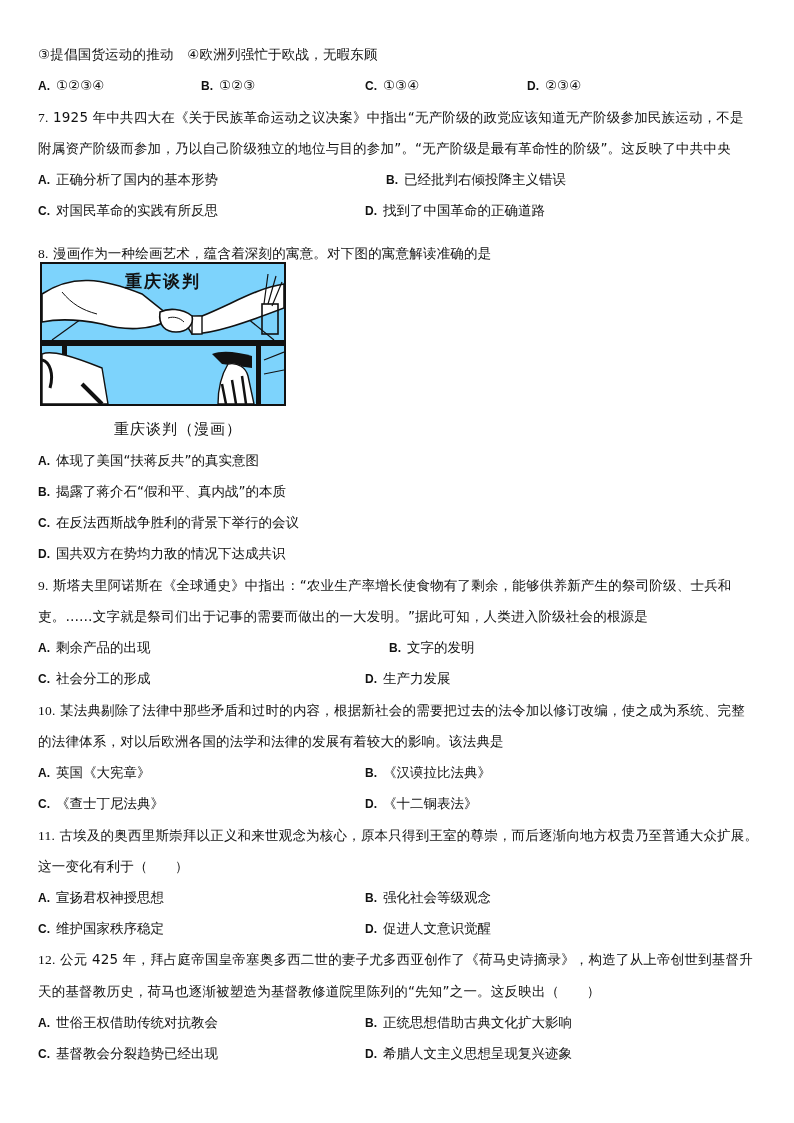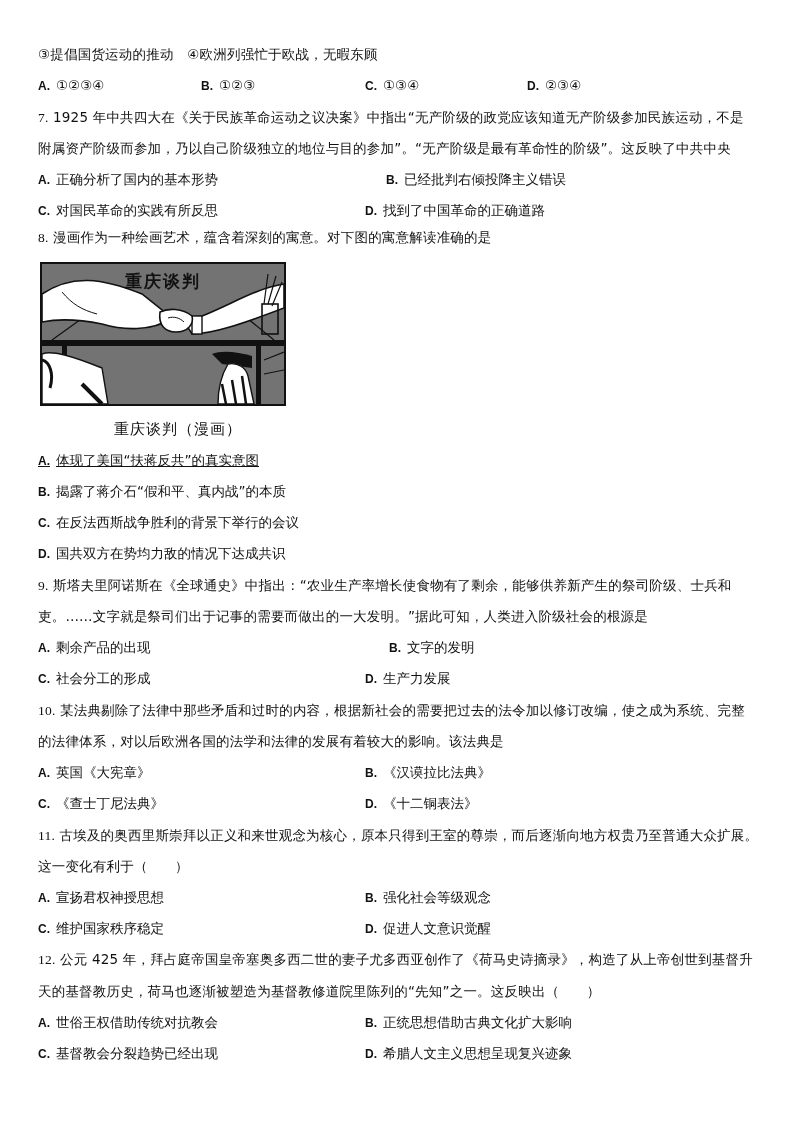--- a/index.html
+++ b/index.html
@@ -40,21 +40,21 @@
       font-size: 13.5px;
     }
     .cartoon {
       position: absolute;
       left: 40px;
       top: 262px;
       width: 246px;
       height: 144px;
       border: 2px solid #111;
       box-sizing: border-box;
-      background: #737373;
+      background: #7dd3fc;
       overflow: hidden;
     }
     .cartoon svg { position: absolute; left: 0; top: 0; }
     .cartoon-title {
       position: absolute;
       left: 0; right: 0;
       top: 6px;
       text-align: center;
       font-family: "DejaVu Serif", "Liberation Serif", serif;
       font-size: 17px;
@@ -81,21 +81,21 @@
 <div class="opt" style="left:365px;top:76px;"><span class="key">C.</span><span>①③④</span></div>
 <div class="opt" style="left:527px;top:76px;"><span class="key">D.</span><span>②③④</span></div>
 
 <div class="line" style="top:108px;"><span class="qnum">7.</span> <span>1925 年中共四大在《关于民族革命运动之议决案》中指出“无产阶级的政党应该知道无产阶级参加民族运动，不是</span></div>
 <div class="line" style="top:139px;">附属资产阶级而参加，乃以自己阶级独立的地位与目的参加”。“无产阶级是最有革命性的阶级”。这反映了中共中央</div>
 <div class="opt" style="left:38px;top:170px;"><span class="key">A.</span><span>正确分析了国内的基本形势</span></div>
 <div class="opt" style="left:365px;top:170px;padding-left:21px;"><span class="key">B.</span><span>已经批判右倾投降主义错误</span></div>
 <div class="opt" style="left:38px;top:201px;"><span class="key">C.</span><span>对国民革命的实践有所反思</span></div>
 <div class="opt" style="left:365px;top:201px;"><span class="key">D.</span><span>找到了中国革命的正确道路</span></div>
 
-<div class="line" style="top:228px;"><span class="qnum">8.</span> <span>漫画作为一种绘画艺术，蕴含着深刻的寓意。对下图的寓意解读准确的是</span></div>
+<div class="line" style="top:244px;"><span class="qnum">8.</span> <span>漫画作为一种绘画艺术，蕴含着深刻的寓意。对下图的寓意解读准确的是</span></div>
 
 <div class="cartoon">
   <svg width="242" height="140" viewBox="0 0 242 140">
 
     <rect x="0" y="76" width="242" height="6" fill="#111"></rect>
     <line x1="10" y1="76" x2="60" y2="40" stroke="#111" stroke-width="1.2"></line>
     <line x1="232" y1="76" x2="200" y2="50" stroke="#111" stroke-width="1.2"></line>
 
     <rect x="20" y="82" width="5" height="58" fill="#111"></rect>
     <rect x="214" y="82" width="5" height="58" fill="#111"></rect>
@@ -118,21 +118,21 @@
     <path d="M180 120 L184 140 M190 116 L194 140 M200 112 L204 140" stroke="#111" stroke-width="2.5"></path>
     <path d="M222 96 L242 88 M222 110 L242 106" stroke="#111" stroke-width="1.2"></path>
 
     <path d="M222 40 L226 10 M226 40 L234 12 M230 42 L240 18" stroke="#111" stroke-width="1.2"></path>
     <rect x="220" y="40" width="16" height="30" fill="none" stroke="#111" stroke-width="1.6"></rect>
   </svg>
   <div class="cartoon-title">重庆谈判</div>
 </div>
 <div class="caption">重庆谈判（漫画）</div>
 
-<div class="opt" style="left:38px;top:451px;text-decoration:underline;"><span class="key">A.</span><span>体现了美国“扶蒋反共”的真实意图</span></div>
+<div class="opt" style="left:38px;top:451px;"><span class="key">A.</span><span>体现了美国“扶蒋反共”的真实意图</span></div>
 <div class="opt" style="left:38px;top:482px;"><span class="key">B.</span><span>揭露了蒋介石“假和平、真内战”的本质</span></div>
 <div class="opt" style="left:38px;top:513px;"><span class="key">C.</span><span>在反法西斯战争胜利的背景下举行的会议</span></div>
 <div class="opt" style="left:38px;top:544px;"><span class="key">D.</span><span>国共双方在势均力敌的情况下达成共识</span></div>
 
 <div class="line" style="top:576px;"><span class="qnum">9.</span> <span>斯塔夫里阿诺斯在《全球通史》中指出：“农业生产率增长使食物有了剩余，能够供养新产生的祭司阶级、士兵和</span></div>
 <div class="line" style="top:607px;">吏。……文字就是祭司们出于记事的需要而做出的一大发明。”据此可知，人类进入阶级社会的根源是</div>
 <div class="opt" style="left:38px;top:638px;"><span class="key">A.</span><span>剩余产品的出现</span></div>
 <div class="opt" style="left:365px;top:638px;padding-left:24px;"><span class="key">B.</span><span>文字的发明</span></div>
 <div class="opt" style="left:38px;top:669px;"><span class="key">C.</span><span>社会分工的形成</span></div>
 <div class="opt" style="left:365px;top:669px;"><span class="key">D.</span><span>生产力发展</span></div>

